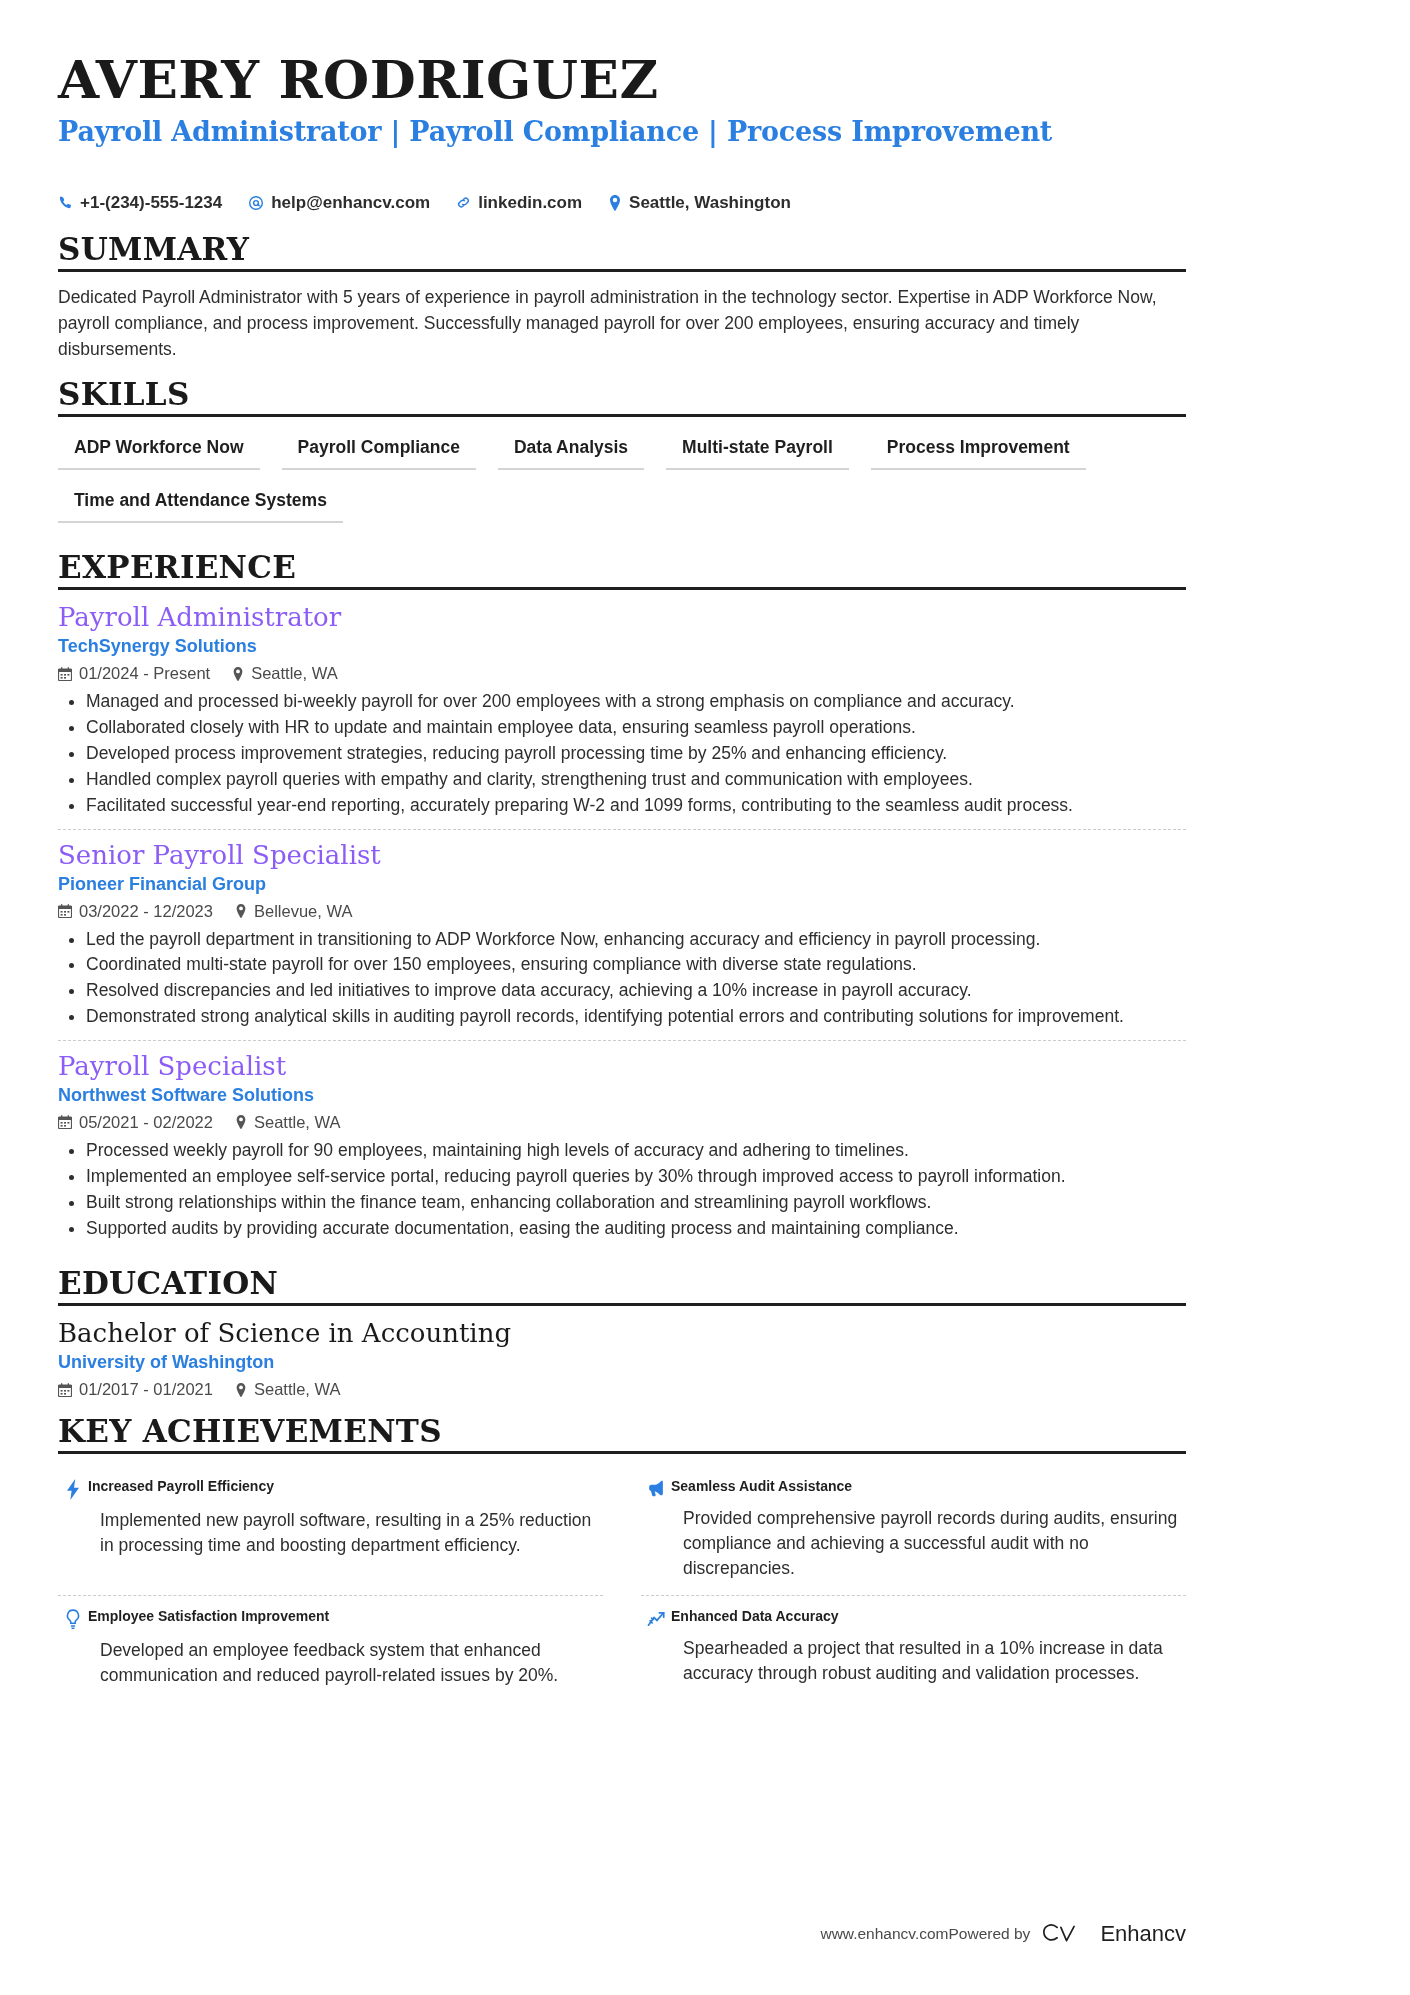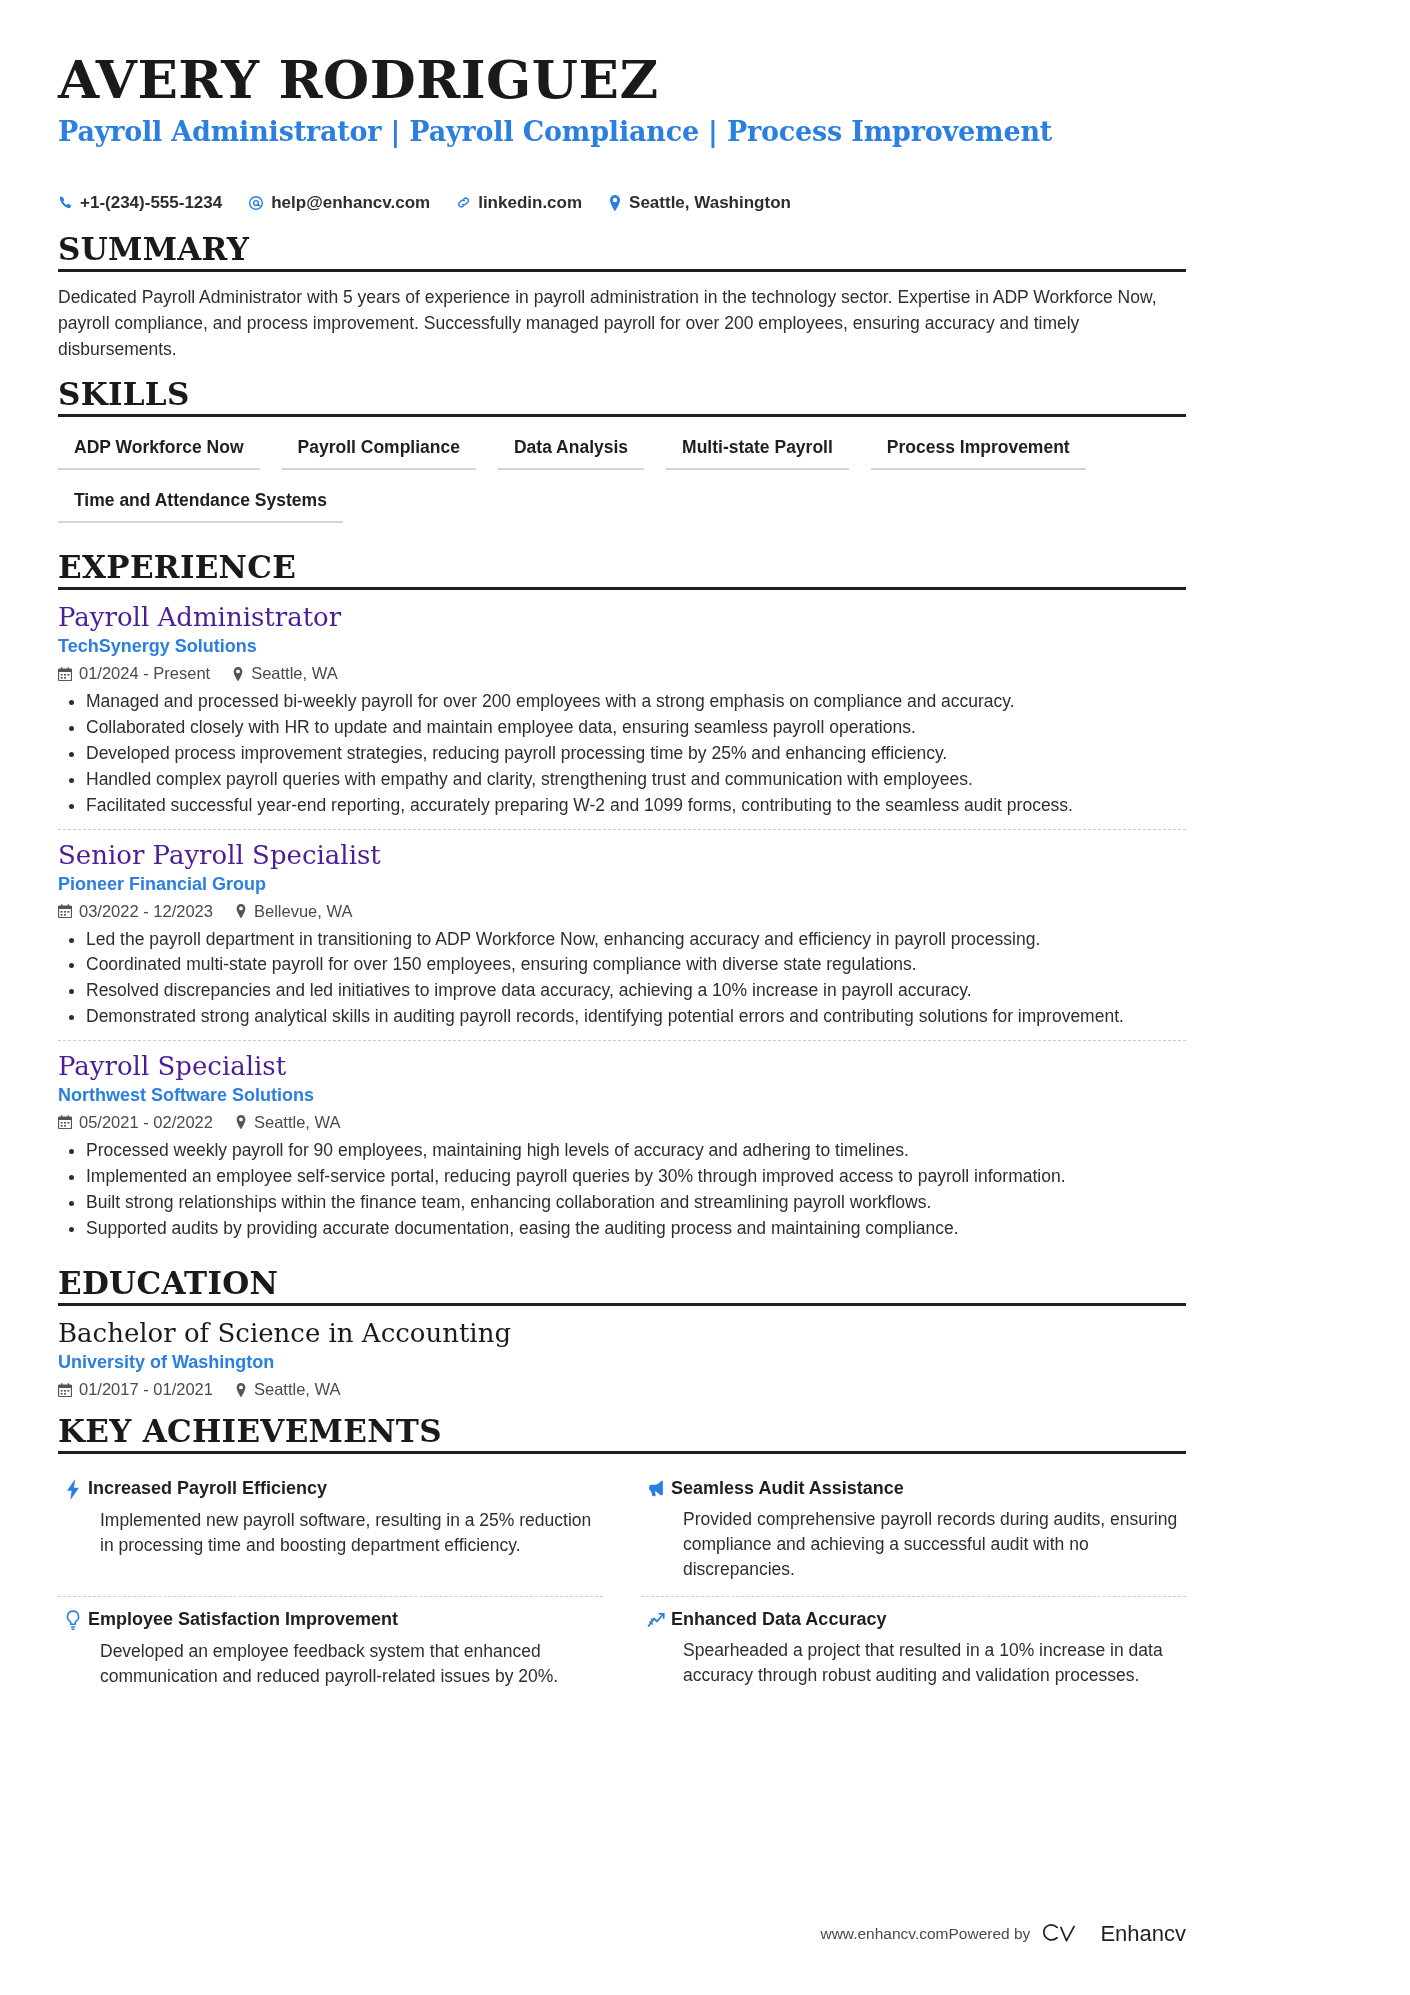--- a/index.html
+++ b/index.html
@@ -108,21 +108,21 @@
   
   .job {
     padding-bottom: 10px;
     border-bottom: 1px dashed #cccccc;
     margin-bottom: 10px;
   }
   .job:last-child { border-bottom: none; }
   .job-title {
     font-family: "DejaVu Serif", serif;
     font-size: 26px;
-    color: #4c1d95;
+    color: #8b5cf6;
     margin: 6px 0 4px 0;
   }
   .company {
     font-size: 18px;
     font-weight: bold;
     color: #2a7fe0;
     margin-bottom: 7px;
   }
   .meta-row {
     display: flex;
@@ -182,21 +182,21 @@
     min-width: 30px;
     color: #2a7fe0;
     font-size: 19px;
     line-height: 1;
     display: flex;
     justify-content: center;
     align-items: center;
     padding-top: 1px;
   }
   .ach-title {
-    font-size: 18px;
+    font-size: 14px;
     font-weight: bold;
     color: #1f1f1f;
   }
   .ach-desc {
     font-size: 17.5px;
     line-height: 1.42;
     color: #2e2e2e;
     padding-left: 42px;
   }
 

